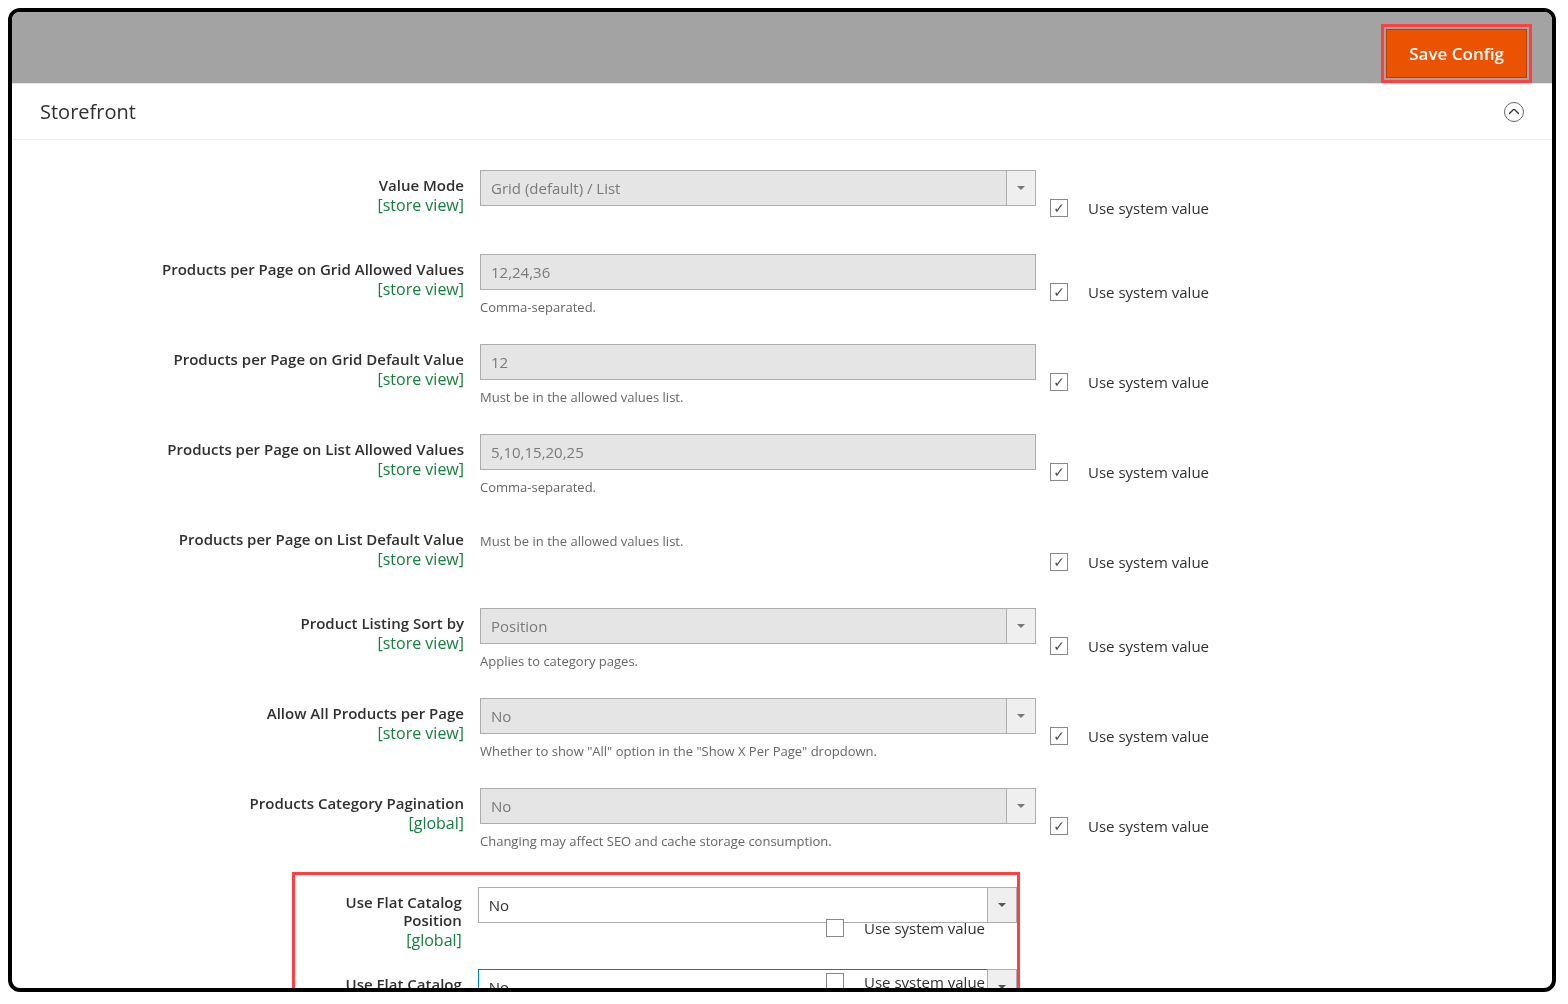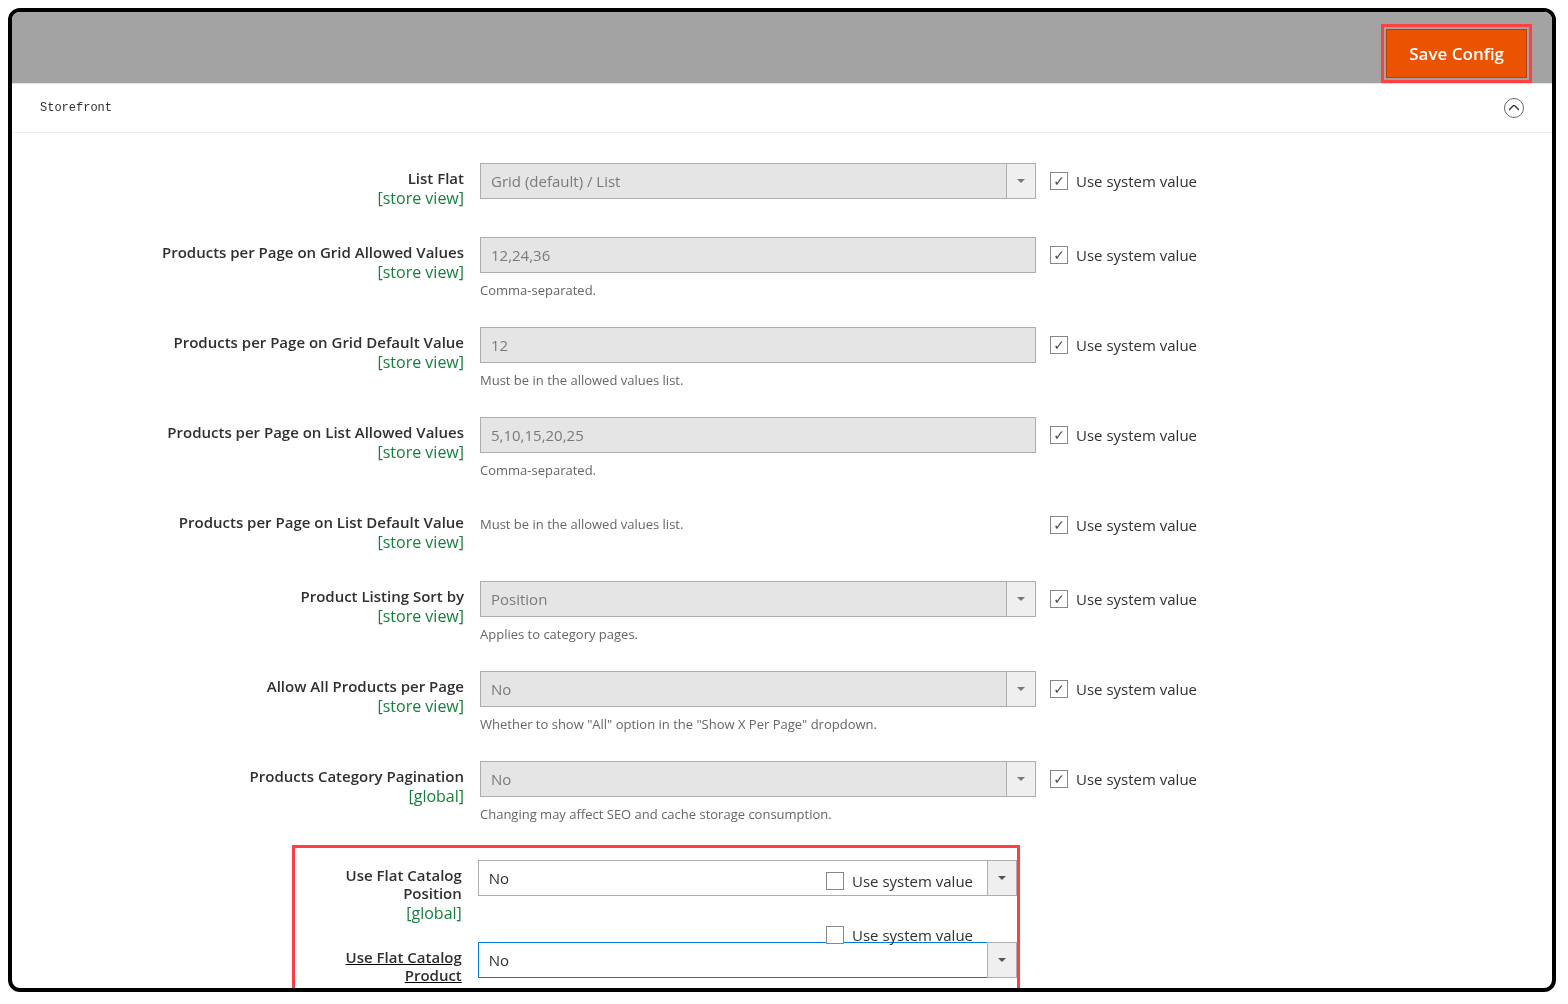--- a/index.html
+++ b/index.html
@@ -41,24 +41,23 @@
     font-family: inherit;
   }
   .section-head {
     display: flex;
     align-items: center;
     justify-content: space-between;
     padding: 14px 28px 14px 28px;
     border-bottom: 1px solid #eee;
   }
   .section-title {
-    font-size: 12px;
+    font-size: 20px;
     color: #303030;
     font-weight: 400;
-    font-family: Liberation Mono, monospace;
   }
   .collapse-icon {
     width: 20px; height: 20px;
     border: 1px solid #666;
     border-radius: 50%;
     display: flex;
     align-items: center;
     justify-content: center;
   }
   .collapse-icon svg { display:block; }
@@ -126,22 +125,23 @@
   .select-caret svg { display:block; }
   .hint {
     font-size: 13px;
     color: #666;
     padding-top: 8px;
   }
   .check-col {
     padding-left: 14px;
     display: flex;
     align-items: center;
-    gap: 8px;
+    gap: 20px;
     height: 36px;
+    margin-top: 20px;
   }
   .cbx {
     width: 18px; height: 18px;
     border: 1px solid #888;
     background: #fff;
     display: flex;
     align-items: center;
     justify-content: center;
     cursor: pointer;
   }
@@ -186,21 +186,21 @@
       <svg width="10" height="6" viewBox="0 0 10 6">
           <path d="M0 5 L5 0 L10 5" stroke="#333" stroke-width="1.4" fill="none"></path>
         </svg>
     </span>
   </div>
 
   <div class="form-area">
 
     <div class="row">
       <div class="label-col">
-        <span class="fld-label">List Flat</span>
+        <span class="fld-label">Value Mode</span>
         <span class="fld-scope">[store view]</span>
       </div>
       <div class="input-col">
         <div class="select-wrap">
           <input class="ctl disabled" disabled="" value="Grid (default) / List" style="">
           <span class="select-caret">
               <svg width="8" height="5" viewBox="0 0 8 5">
                 <path d="M0 0 L4 4 L8 0" fill="#777"></path>
               </svg>
             </span>

